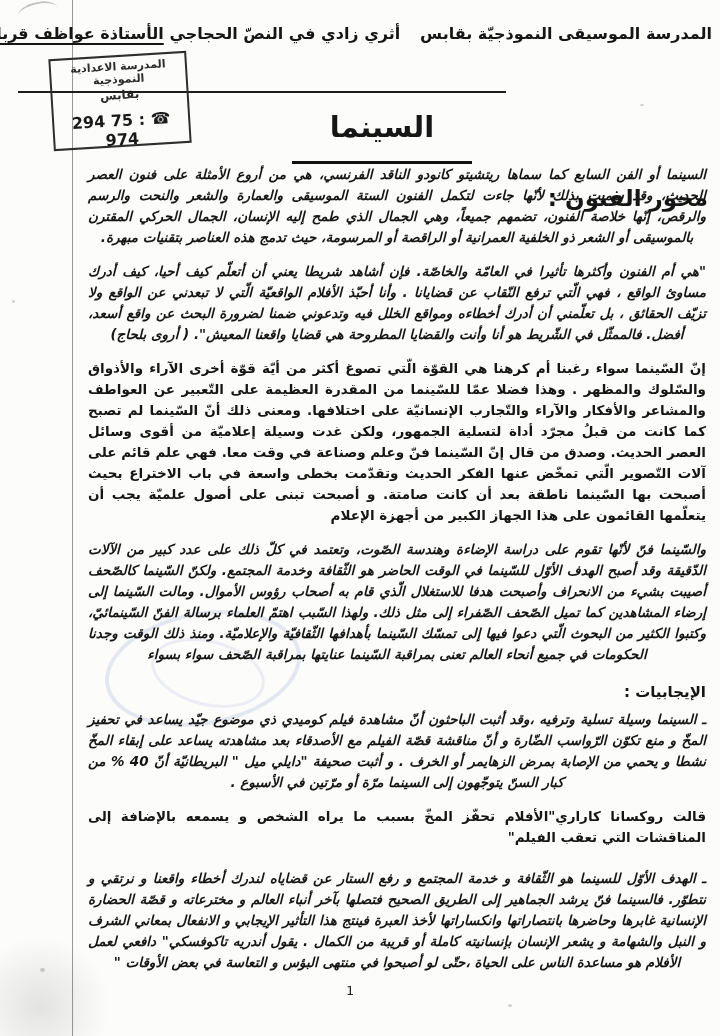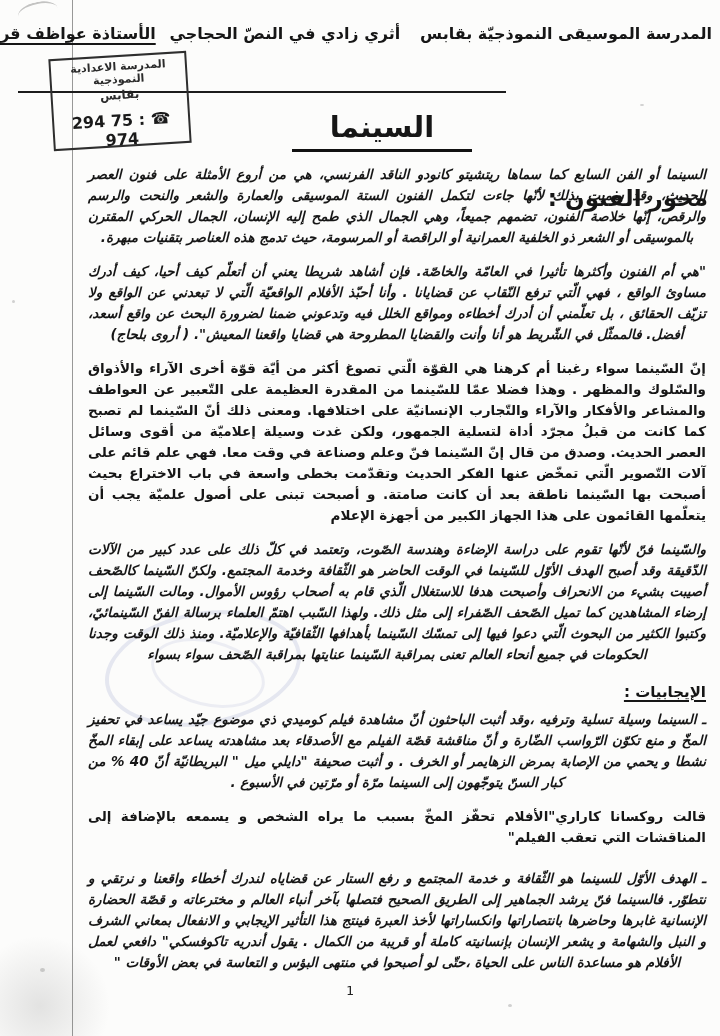--- a/index.html
+++ b/index.html
@@ -59,21 +59,21 @@
   .header {
     position: absolute;
     top: 24px; right: 8px; left: 14px;
     font-size: 16px;
     font-weight: bold;
     text-align: right;
     white-space: nowrap;
     letter-spacing: 0.2px;
   }
   .header .seg { display: inline-block; }
-  .header .activity { margin-right: 14px; margin-left: 8px; }
+  .header .activity { margin-right: 14px; }
   .header .teacher {
     text-decoration: underline;
     text-underline-offset: 4px;
     text-decoration-thickness: 1.5px;
   }
   .header-divider {
     position: absolute;
     top: 91px; left: 18px;
     width: 488px; height: 2px;
     background: #1c1c1c;
@@ -101,39 +101,38 @@
     margin-top: 44px;
   }
   .doc-title {
     position: absolute;
     top: 110px; left: 292px;
     width: 180px;
     text-align: center;
     font-size: 29px;
     font-weight: bold;
     border-bottom: 3px solid #111;
-    padding-bottom: 5px;
+    padding-bottom: 17px;
     letter-spacing: 1px;
   }
   
   .body-text {
     position: absolute;
     top: 164px; right: 14px; left: 88px;
     font-size: 13.5px;
     font-weight: bold;
     line-height: 21px;
     text-align: justify;
   }
   .body-text p { margin: 0 0 13px 0; }
   .center-last { text-align-last: center; font-style: italic; }
   .positives-heading {
     display: inline-block;
     font-size: 15px;
     font-weight: bold;
-    text-decoration: underline;
     text-underline-offset: 3px;
     text-decoration-thickness: 2px;
     margin: 4px 0 6px 0;
   }
   .quote-p { margin-bottom: 20px !important; }
   .page-number {
     position: absolute;
     top: 983px; left: 336px;
     width: 28px;
     text-align: center;

